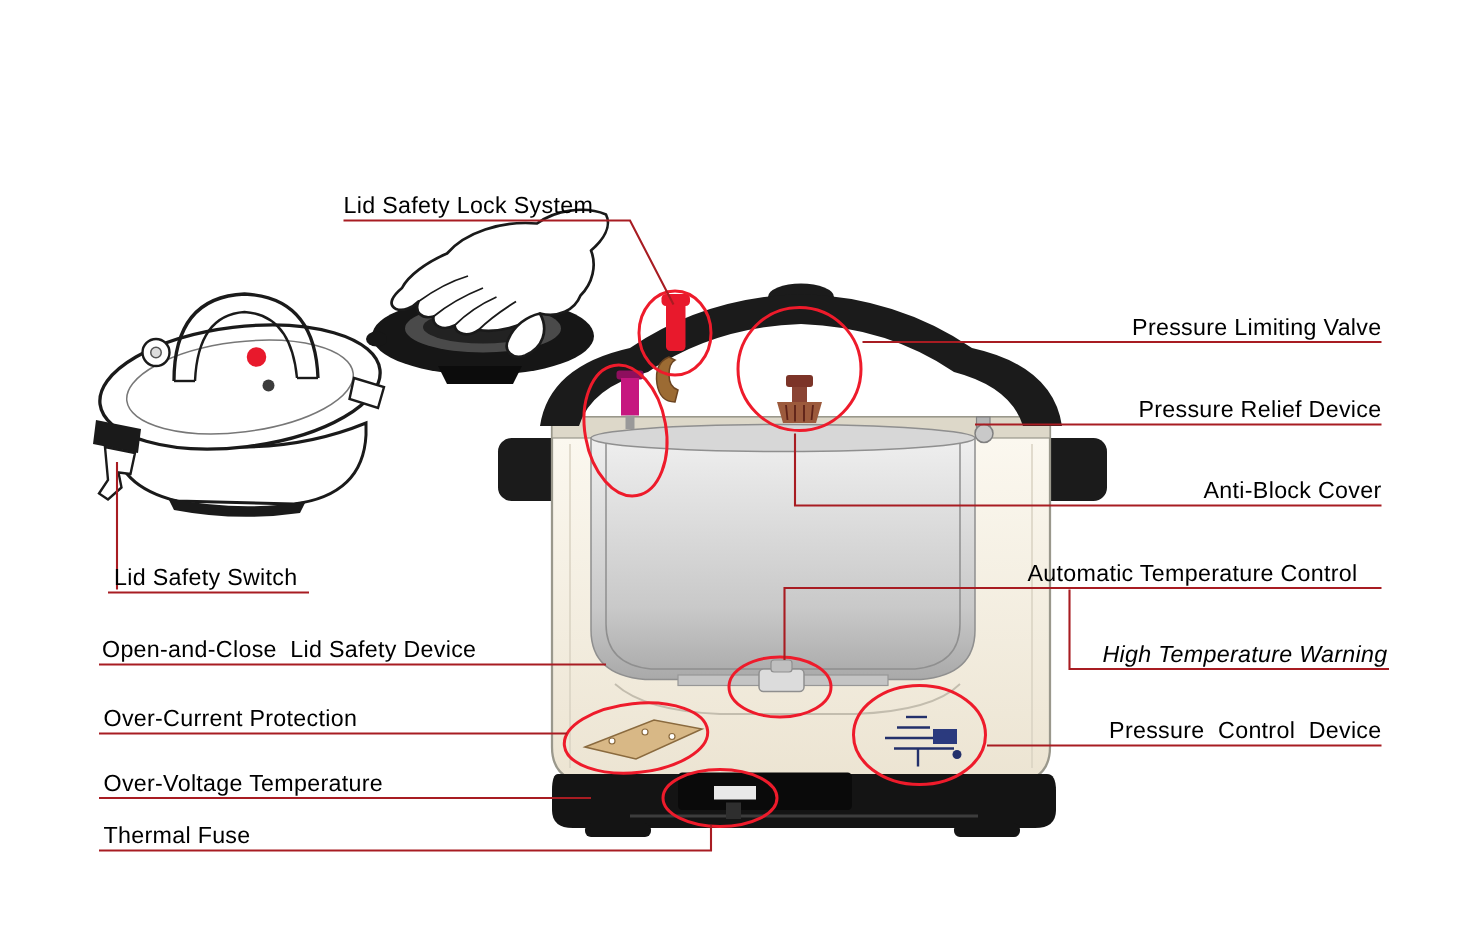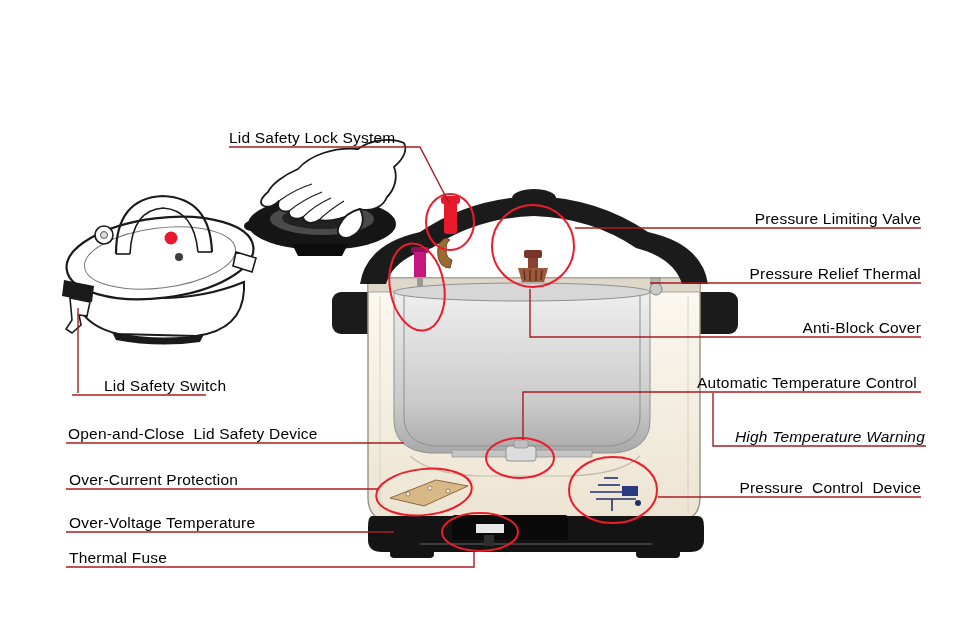--- a/index.html
+++ b/index.html
@@ -194,31 +194,31 @@
       <line class="leader" x1="66" y1="489" x2="378" y2="489"></line>
       <line class="leader" x1="66" y1="532" x2="394" y2="532"></line>
       <polyline class="leader" points="66,567 474,567 474,550"></polyline>
     </g>
   </svg>
 
   <div class="label" style="left:229px; top:129px;">Lid Safety Lock System</div>
 
   <div class="label right" style="right:54px; top:210px;">Pressure Limiting Valve</div>
 
-  <div class="label right" style="right:54px; top:265px;">Pressure Relief Thermal</div>
+  <div class="label right" style="right:54px; top:265px;">Pressure Relief Device</div>
 
   <div class="label right" style="right:54px; top:319px;">Anti-Block Cover</div>
 
-  <div class="label right" style="right:58px; top:374px;">Automatic Temperature Control</div>
+  <div class="label right" style="right:70px; top:374px;">Automatic Temperature Control</div>
 
   <div class="label right" style="right:50px; top:428px;font-style:italic;">High Temperature Warning</div>
 
   <div class="label right" style="right:54px; top:479px;margin-left:32px;">Pressure  Control  Device</div>
 
-  <div class="label" style="left:76px; top:377px;margin-left:28px;">Lid Safety Switch</div>
+  <div class="label" style="left:76px; top:377px;">Lid Safety Switch</div>
 
   <div class="label" style="left:68px; top:425px;">Open-and-Close  Lid Safety Device</div>
 
   <div class="label" style="left:69px; top:471px;">Over-Current Protection</div>
 
   <div class="label" style="left:69px; top:514px;">Over-Voltage Temperature</div>
 
   <div class="label" style="left:69px; top:549px;">Thermal Fuse</div>
 
 </div>

